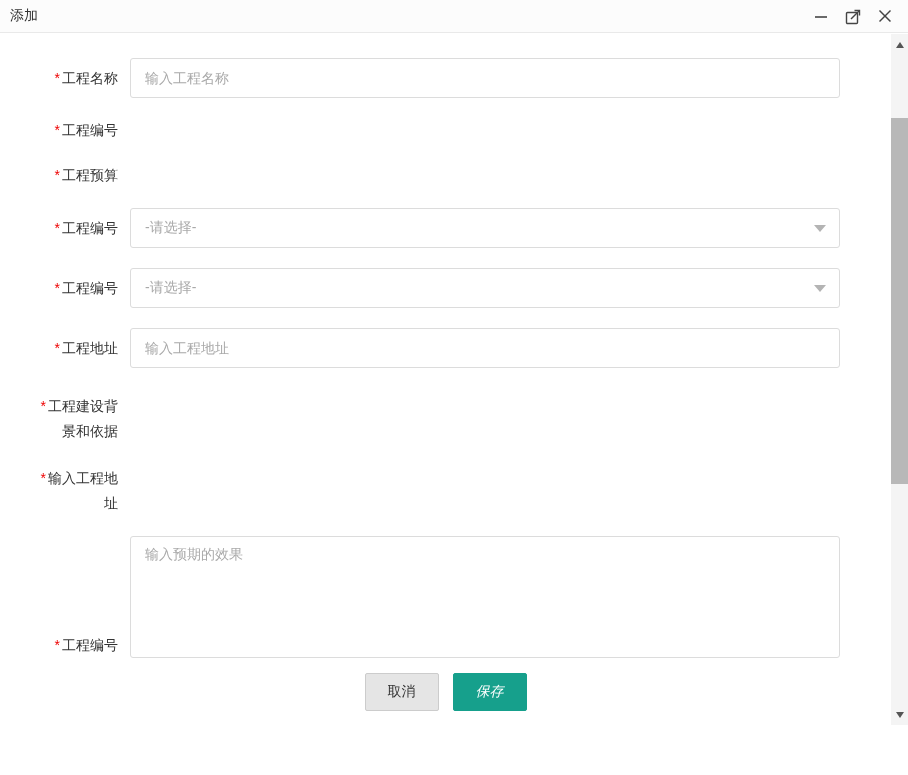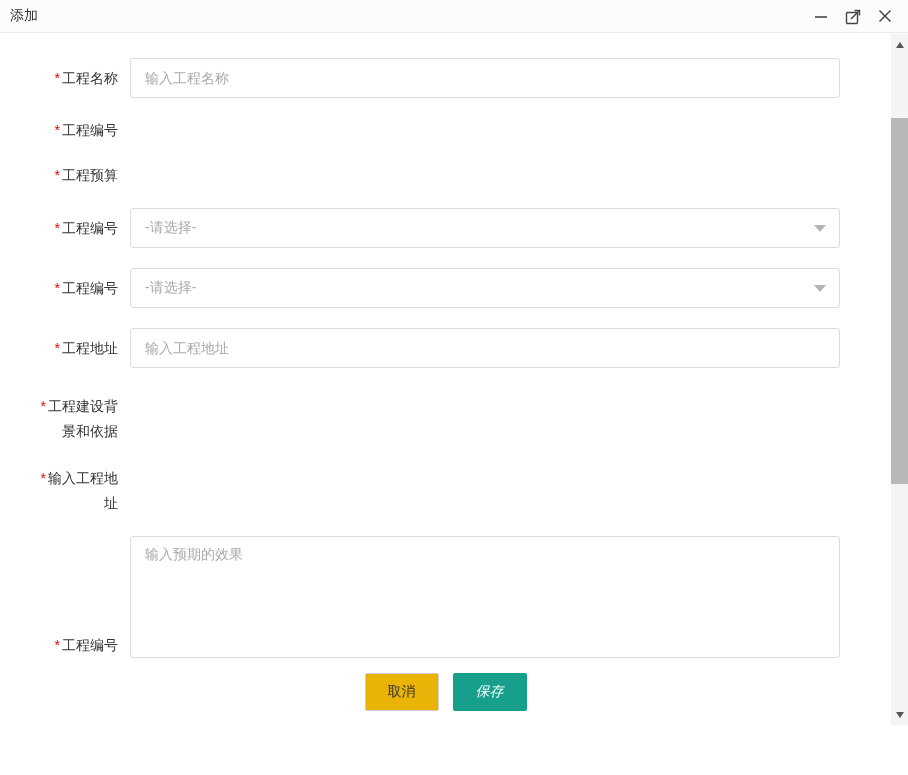--- a/index.html
+++ b/index.html
@@ -63,21 +63,21 @@
 
   
   .footer {
     position:absolute; left:0; right:17px; bottom:14px; height:38px;
     display:flex; justify-content:center; align-items:center; gap:14px;
     z-index:5; pointer-events:none;
   }
   .btn { pointer-events:auto; height:38px; min-width:74px; padding:0 20px; font-size:14px;
     border-radius:2px; cursor:pointer; display:flex; align-items:center; justify-content:center;
     font-family:inherit; }
-  .btn-cancel { background:#eab308; border:1px solid #ccc; color:#333; }
+  .btn-cancel { background:#e5e5e5; border:1px solid #ccc; color:#333; }
   .btn-save { background:var(--accent,#16a08c); border:1px solid var(--accent,#16a08c); color:#fff;font-style:italic; }
 
   
   .scrollbar {
     position:absolute; top:34px; right:0; bottom:0; width:17px; background:#f4f4f4;
   }
   .sb-arrow { position:absolute; left:0; width:17px; height:17px; display:flex; align-items:center; justify-content:center; cursor:pointer; }
   .sb-up { top:2px; } .sb-down { bottom:2px; }
   .tri-up { width:0; height:0; border-left:4.5px solid transparent; border-right:4.5px solid transparent; border-bottom:6px solid #555; }
   .tri-down { width:0; height:0; border-left:4.5px solid transparent; border-right:4.5px solid transparent; border-top:6px solid #555; }

